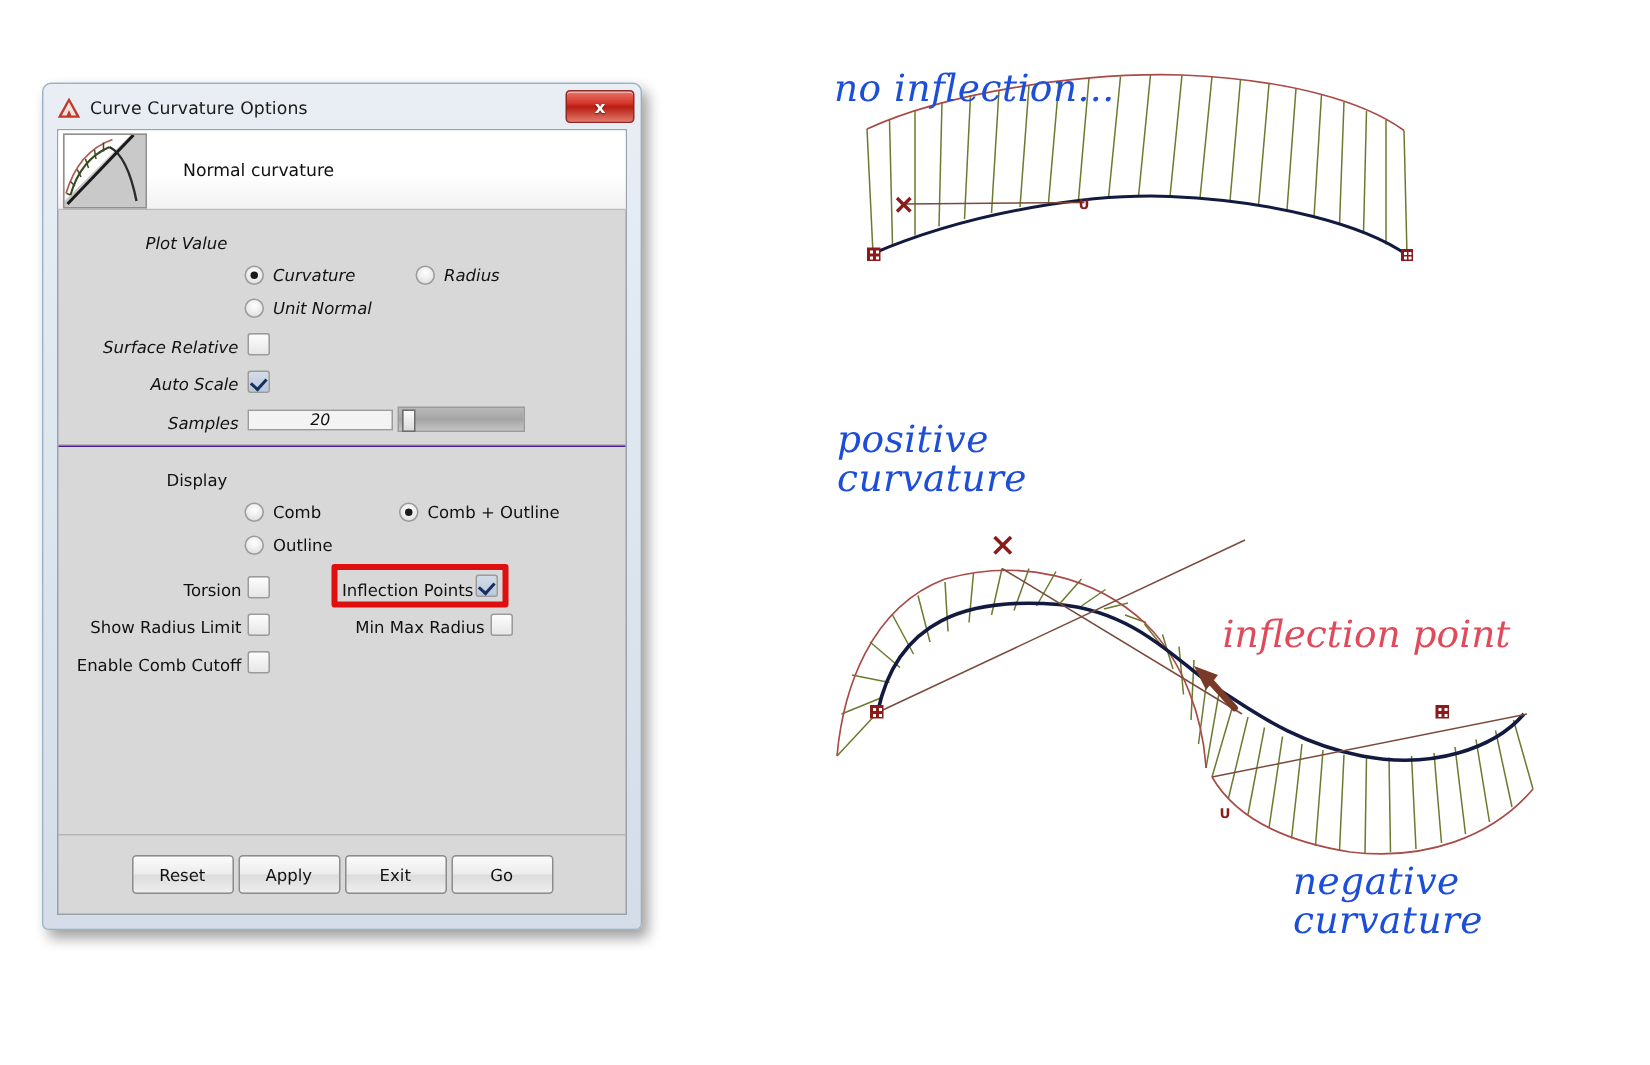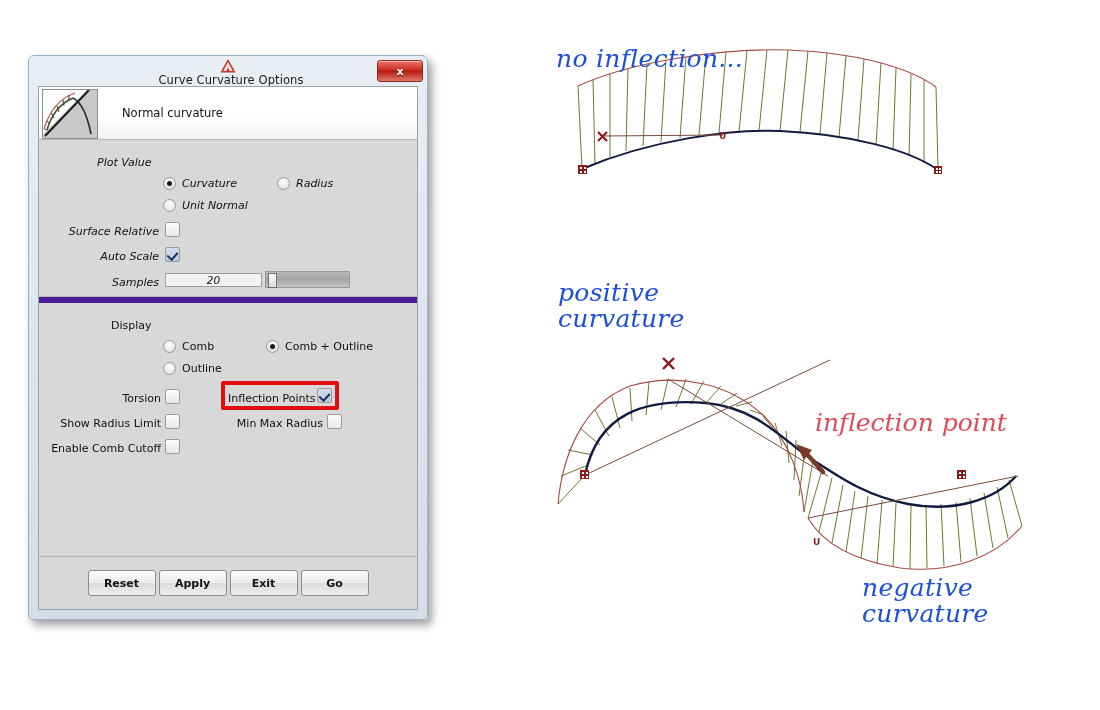--- a/index.html
+++ b/index.html
@@ -18,21 +18,20 @@
     border:1px solid #9bb2c6;
     border-radius:6px 6px 4px 4px;
     box-shadow:4px 5px 9px rgba(0,0,0,.38);
     box-sizing:border-box;
     padding:3px;
   }
   #titlebar{
     height:25px;position:relative;
     display:flex;align-items:center;
     padding-left:6px;
-    flex-direction:column;
   }
   #logo-icon{width:16px;height:14px;position:relative;margin-right:6px;}
   #title-text{
     font-size:11.5px;color:#1a1a1a;
     font-family:"DejaVu Sans", sans-serif;
     letter-spacing:.1px;
   }
   #close-btn{
     position:absolute;right:1px;top:1px;width:44px;height:20px;
     border-radius:3px;
@@ -66,21 +65,21 @@
     position:relative;z-index:2;border:1px solid #8e8e8e;
     background:#c9c9c9;overflow:hidden;
   }
   #banner-label{
     margin-left:24px;font-size:11.5px;color:#111;position:relative;z-index:2;
   }
 
   
   .section{position:relative;}
   #section-plot{flex:0 0 auto;padding-top:8px;padding-bottom:6px;border-bottom:1px solid #b6b6b6;font-style:italic;}
-  #section-display{flex:1 1 auto;padding-top:8px;border-top:6px solid #4c1d95;}
+  #section-display{flex:1 1 auto;padding-top:8px;border-top:1px solid #4c1d95;}
 
   .grouplabel{font-size:11px;color:#111;position:absolute;}
 
   .row{position:absolute;display:flex;align-items:center;}
   .rowlabel{font-size:11px;color:#111;text-align:right;}
 
   
   .radio{
     width:13px;height:13px;border-radius:50%;
     background:radial-gradient(circle at 50% 35%,#ffffff 0%, #ebebeb 55%, #d2d2d2 100%);
@@ -129,21 +128,21 @@
   
   #hl-box{
     position:absolute;border:4px solid #e00f0f;border-radius:2px;
     box-sizing:border-box;pointer-events:none;
   }
 
   
   #btnbar{
     position:absolute;left:0;right:0;bottom:0;height:52px;
     border-top:1px solid #b6b6b6;
-    display:flex;align-items:center;justify-content:center;gap:3px;font-weight:bold;
+    display:flex;align-items:center;justify-content:center;gap:3px;
   }
   .btn{
     width:68px;height:26px;box-sizing:border-box;
     border:1px solid #8d8d8d;border-radius:3px;
     background:linear-gradient(180deg,#fbfbfb 0%,#ececec 48%,#dcdcdc 52%,#eeeeee 100%);
     font-size:11px;color:#111;
     display:flex;align-items:center;justify-content:center;cursor:pointer;
     font-family:"DejaVu Sans", sans-serif;
   }
 

